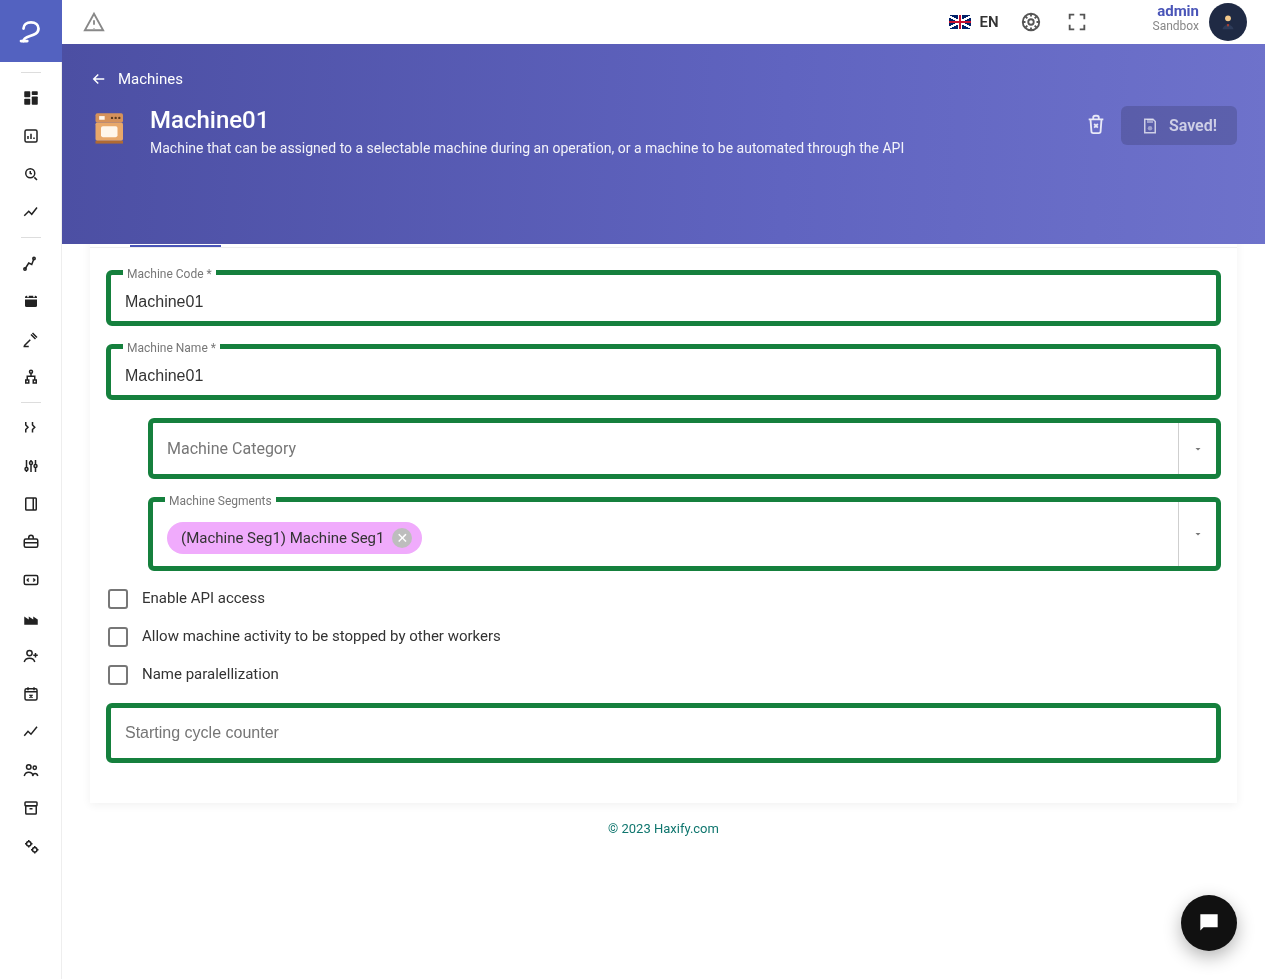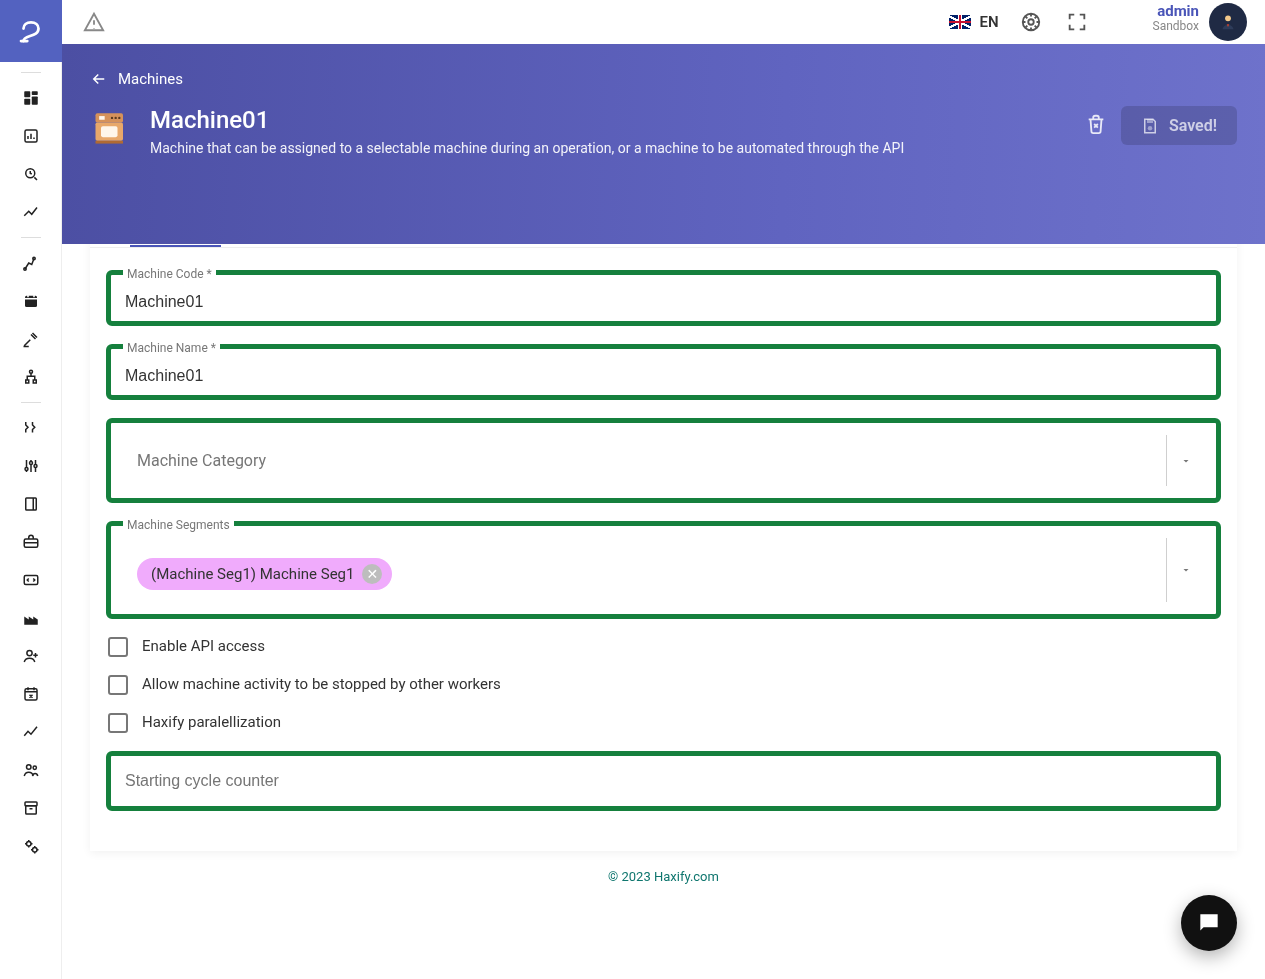--- a/index.html
+++ b/index.html
@@ -57,21 +57,21 @@
   .card-wrap { padding:0 28px; flex:1; display:flex; flex-direction:column; }
   .card { background:#fff; border-radius:14px 14px 0 0; box-shadow:0 2px 10px rgba(0,0,0,.06); margin-top:-62px; min-height:500px; padding-bottom:40px;}
   .tabs { display:flex; gap:28px; padding:18px 40px 0 40px; border-bottom:1px solid #eee; }
   .tab { padding:10px 4px 16px; color:#555; font-size:16px; cursor:pointer; border-bottom:2px solid transparent; }
   .tab.active { color:#4a55b8; border-bottom-color:#4a55b8; }
 
   .form { padding:22px 16px 0 16px; display:flex; flex-direction:column; gap:18px; }
   .field { position:relative; border:5px solid #15803d; border-radius:6px; padding:18px 14px 10px 14px; }
   .field .label { position:absolute; top:-8px; left:12px; background:#fff; padding:0 4px; font-size:12px; color:#777; }
   .field input[type="text"] { border:none; outline:none; width:100%; font-size:16px; color:#333; background:transparent; }
-  .field.select { display:flex; align-items:center; padding:12px; }
+  .field.select { display:flex; align-items:center; padding:0;margin-left:42px; }
   .field.select .inner { flex:1; padding:16px 14px; color:#777; font-size:16px; }
   .field.select .inner.with-label { padding:20px 14px 12px; }
   .field.select .inner .label2 { position:absolute; top:-8px; left:12px; background:#fff; padding:0 4px; font-size:12px; color:#777; }
   .field.select .dd { width:38px; align-self:stretch; border-left:1px solid #cfcfcf; display:flex; align-items:center; justify-content:center; color:#777; cursor:pointer;}
   .chip { display:inline-flex; align-items:center; gap:8px; background:#f0abfc; border-radius:18px; padding:6px 10px 6px 14px; font-size:15px; color:#333; }
   .chip .x { width:20px; height:20px; border-radius:50%; background:#bdbdbd; color:#fff; display:flex; align-items:center; justify-content:center; cursor:pointer; font-size:14px; line-height:1;}
   .check-row { display:flex; gap:14px; padding-left:2px; }
   .checkbox { width:20px; height:20px; border:2px solid #777; border-radius:3px; cursor:pointer; }
   .check-label { font-size:15px; color:#333; }
 
@@ -356,21 +356,21 @@
         <div class="check-row">
           <div class="checkbox"></div>
           <div class="check-label">Enable API access</div>
         </div>
         <div class="check-row">
           <div class="checkbox"></div>
           <div class="check-label">Allow machine activity to be stopped by other workers</div>
         </div>
         <div class="check-row">
           <div class="checkbox"></div>
-          <div class="check-label">Haxify paralellization</div>
+          <div class="check-label">Name paralellization</div>
         </div>
 
         <div class="field" style="padding:16px 14px;">
           <input type="text" style="color: #6d28d9;" placeholder="Starting cycle counter">
         </div>
       </div>
     </div>
 
     <div class="footer">© 2023 Haxify.com</div>
   </div>

